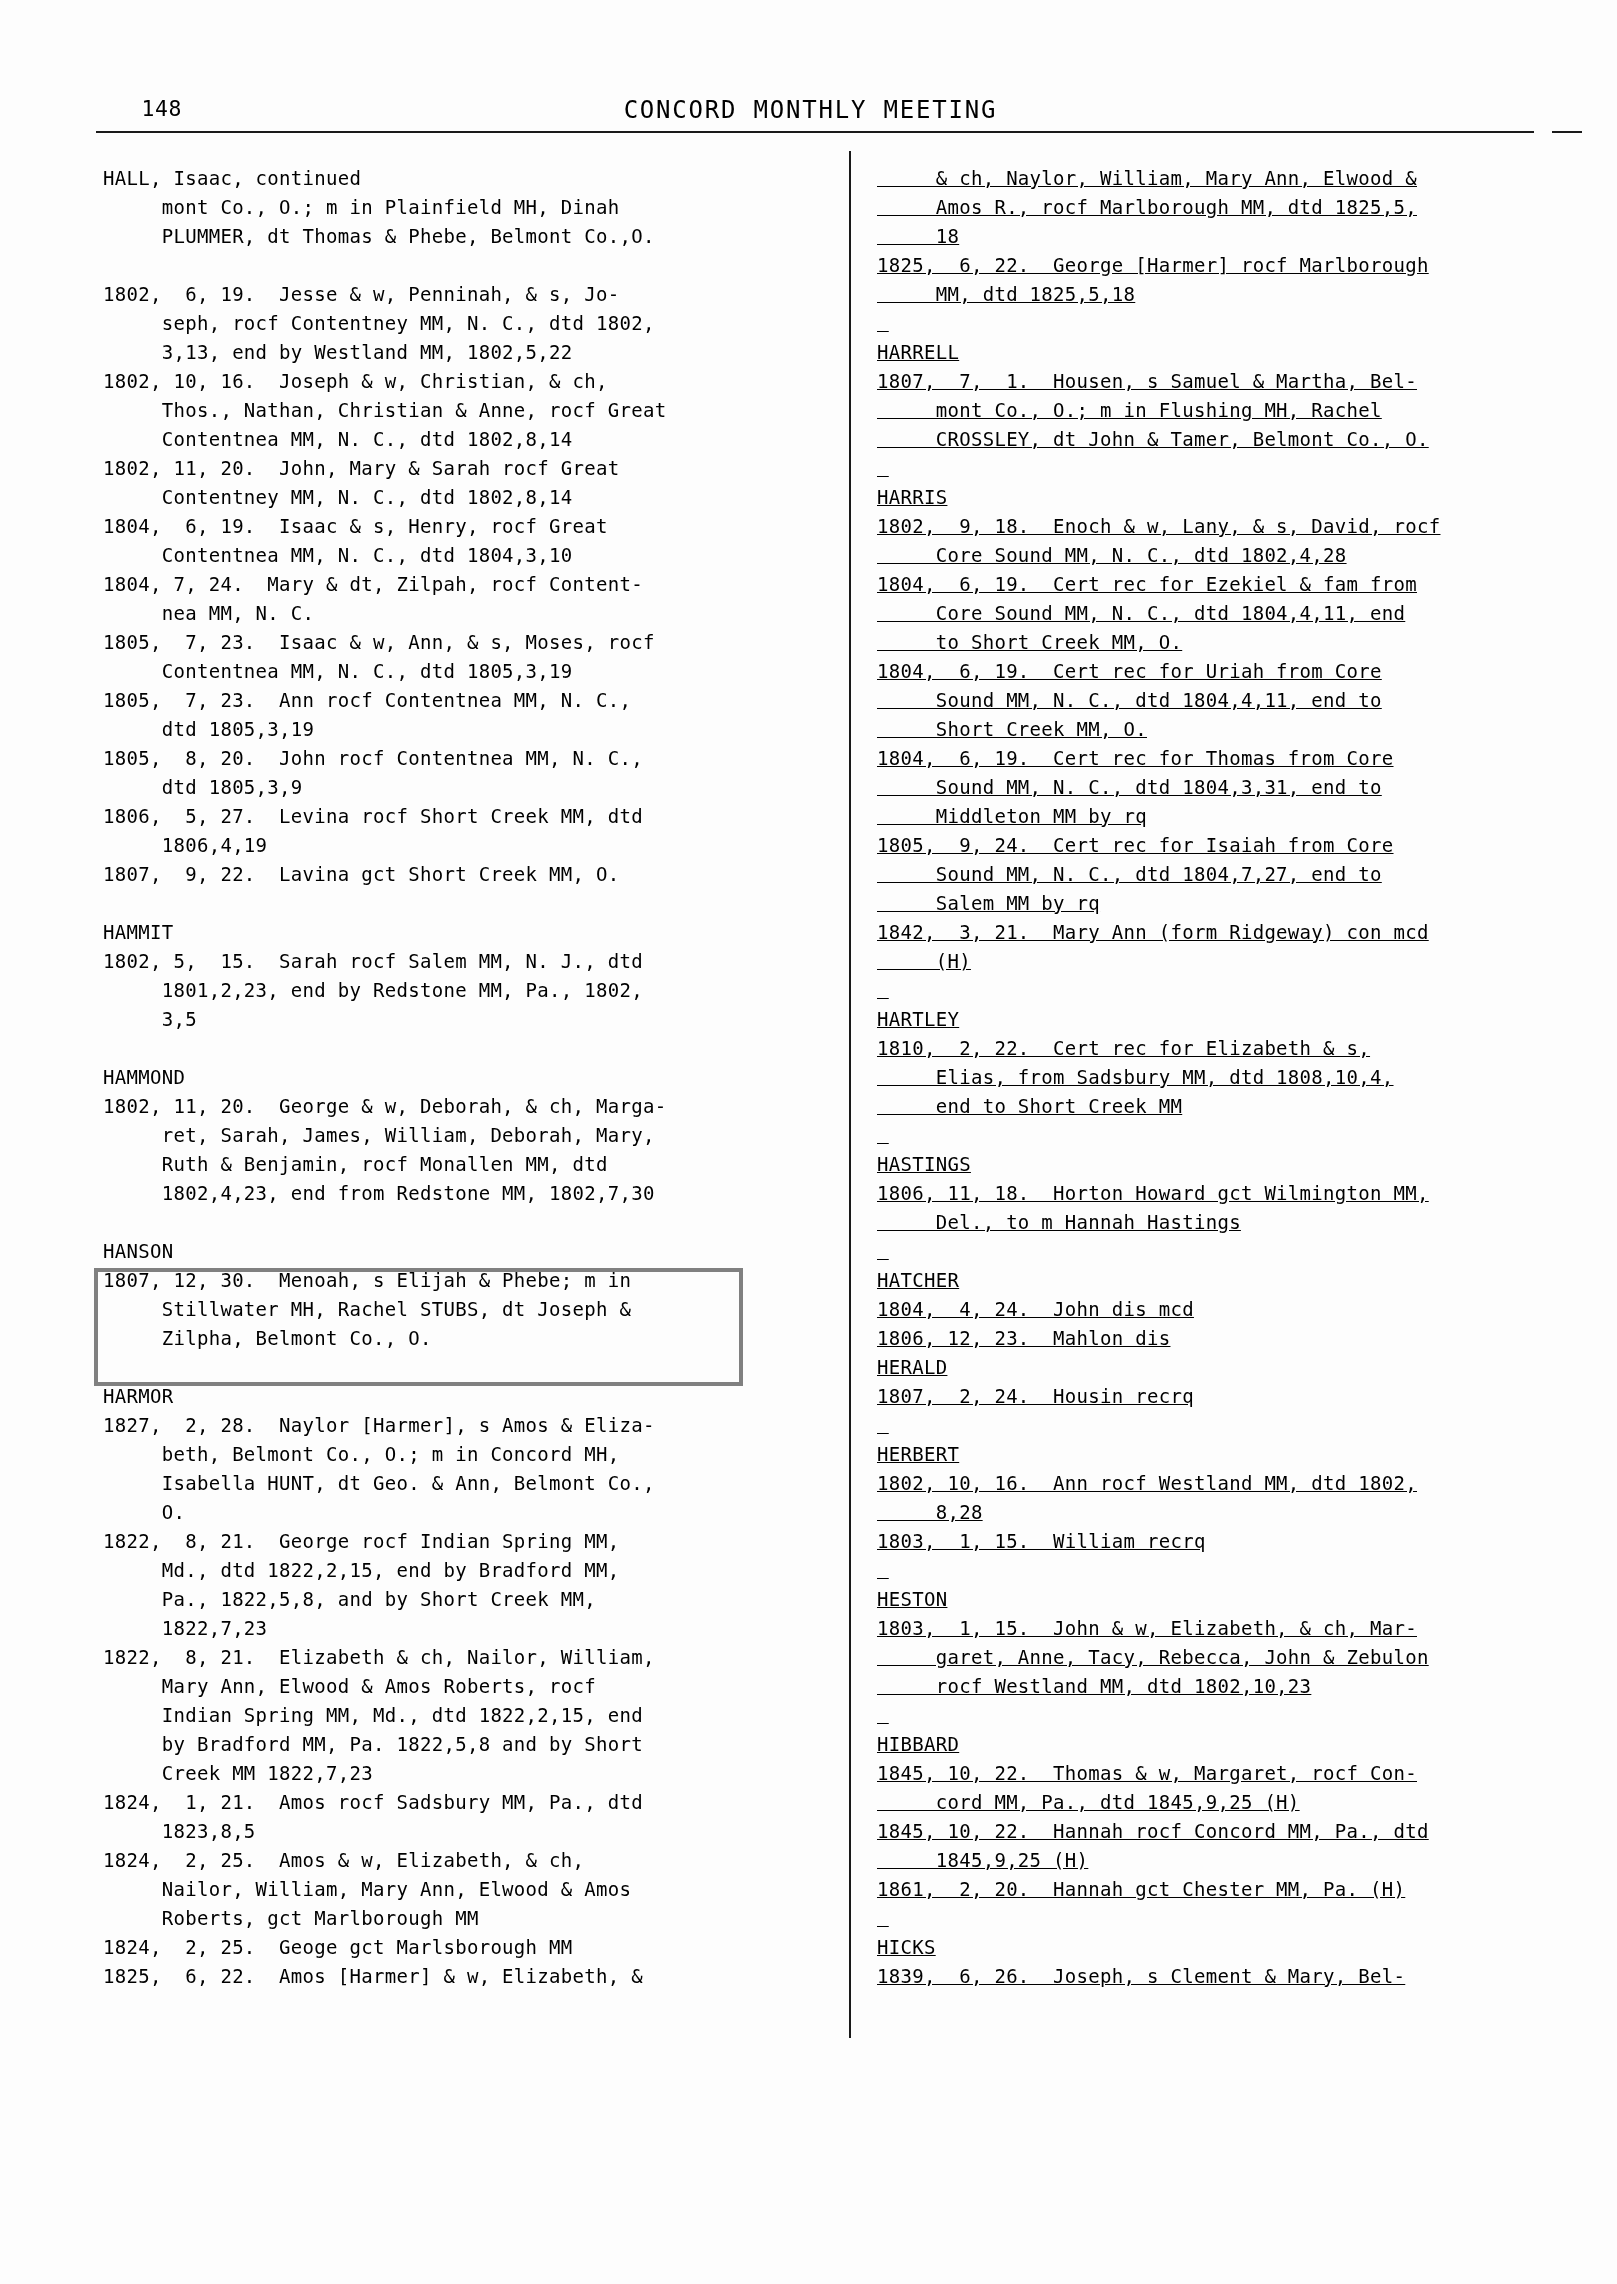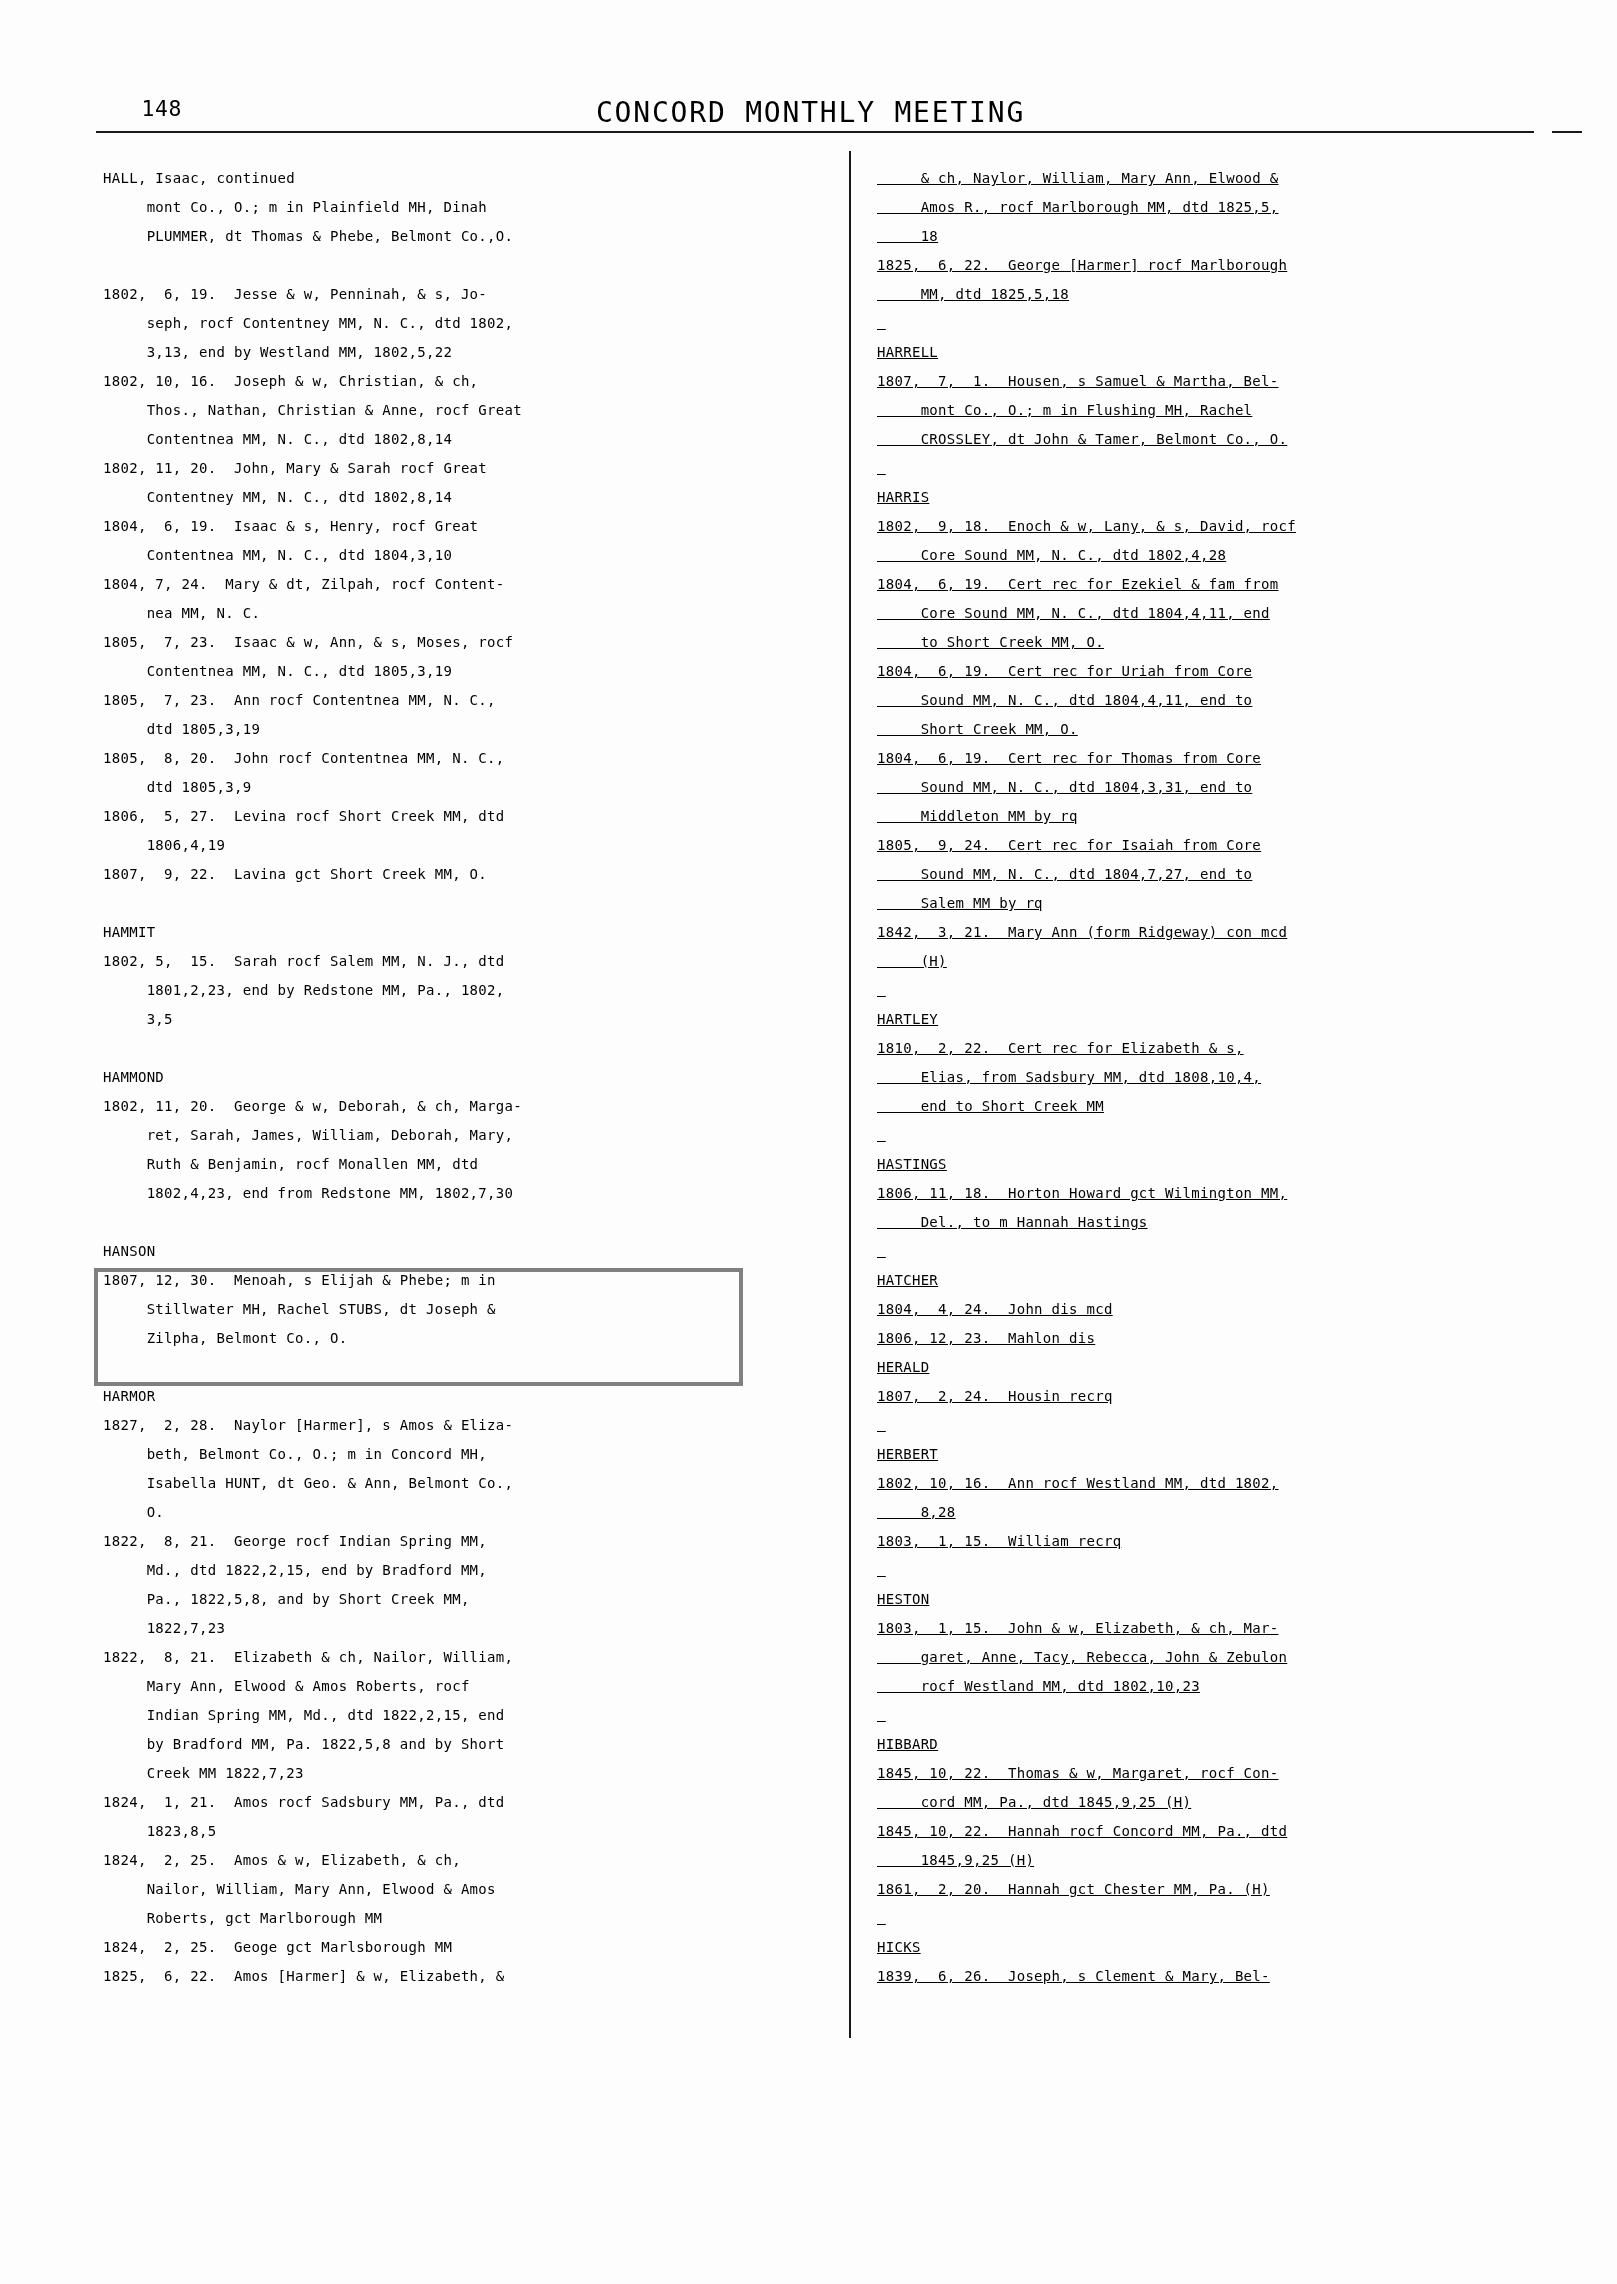--- a/index.html
+++ b/index.html
@@ -36,21 +36,21 @@
     font-size: 21.4px;
     letter-spacing: 0.7px;
     margin-left: 35px;
   }
   .header-title {
     position: absolute;
     left: 0;
     top: 0px;
     width: 1445px;
     text-align: center;
-    font-size: 28px;
+    font-size: 24px;
     letter-spacing: 1.8px;
   }
   .header-rule {
     position: absolute;
     left: 96px;
     top: 131px;
     width: 1438px;
     height: 2.2px;
     background: #1a1a1a;
   }
@@ -66,21 +66,21 @@
     position: absolute;
     left: 849px;
     top: 151px;
     width: 2.2px;
     height: 1887px;
     background: #1a1a1a;
   }
   .column {
     position: absolute;
     top: 164px;
-    font-size: 14px;
+    font-size: 19px;
     line-height: 29px;
     letter-spacing: 0.3px;
     white-space: pre;
   }
   .col-left {
     left: 103px;
     width: 730px;
   }
   .col-right {
     left: 877px;

